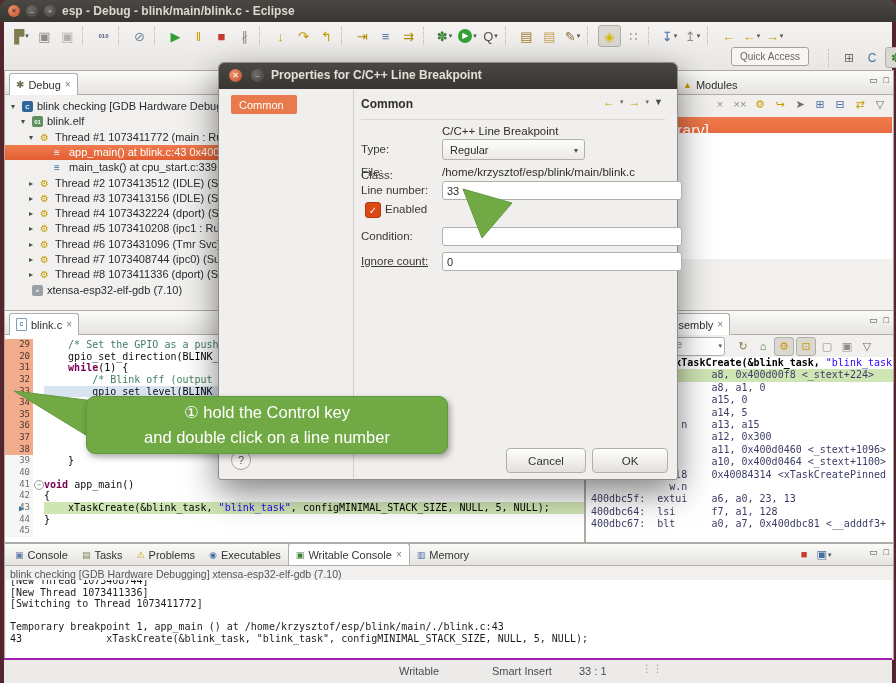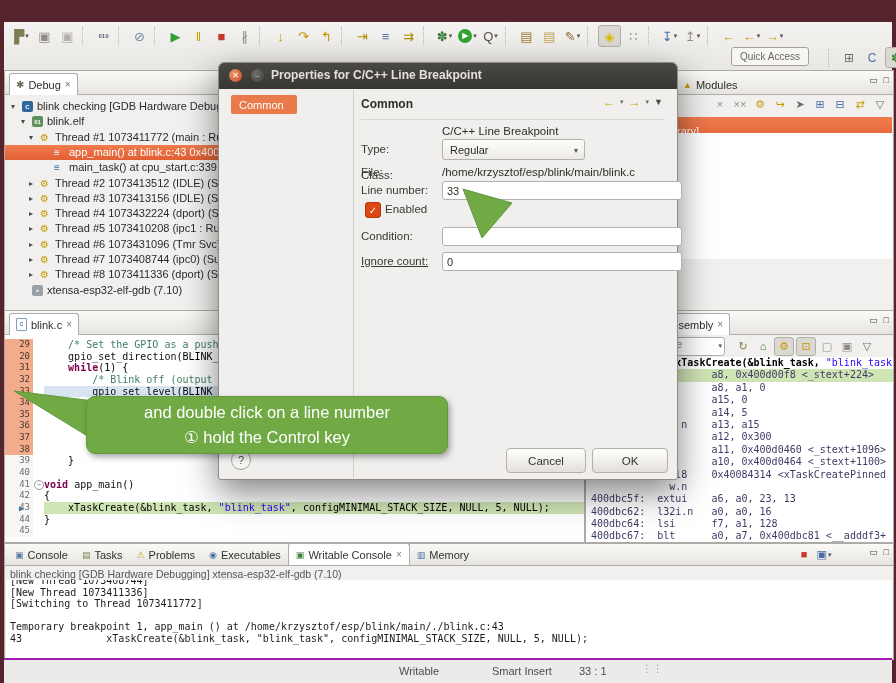--- a/index.html
+++ b/index.html
@@ -58,21 +58,21 @@
             font-size:6px;font-weight:bold;display:flex;align-items:center;justify-content:center;}
   .tree-glyph{position:absolute;top:1px;font-size:10px;line-height:13px;}
   .tree-txt{position:absolute;top:1px;}
 
   
   #mod-toolbar{position:absolute;right:4px;top:25px;display:flex;align-items:center;gap:2px;}
   .mini-btn{width:18px;height:17px;display:inline-flex;align-items:center;justify-content:center;border-radius:3px;}
   .mini-btn.pressed{background:#dbd8d2;border:1px solid #b2afa9;}
   .mini-glyph{font-size:11px;line-height:1;}
   .mod-sel-row{position:absolute;left:1px;right:1px;top:46px;height:28px;
-               background:linear-gradient(#f07c4e,#e25f33);color:#fff;font-size:11px;
+               background:linear-gradient(#f07c4e,#e25f33);color:#fff;font-size:16px;
                display:flex;align-items:center;padding-left:3px;}
   .mod-list{position:absolute;left:1px;right:1px;top:62px;height:126px;background:#fff;}
 
   
   #ed-lines{position:absolute;left:0;top:24px;right:0;bottom:0;background:#fff;overflow:hidden;
             font-family:"DejaVu Sans Mono",monospace;font-size:10px;padding-top:4px;}
   .ed-line{display:flex;height:11.65px;line-height:11.65px;}
   .ed-gut{width:25px;text-align:right;padding-right:3px;background:#f6f6f4;color:#6e6e6e;font-size:9px;flex:none;}
   .ed-gut.band{background:#f2ac8b;color:#4c3a33;}
   .ed-fold{width:11px;flex:none;background:#fff;position:relative;}
@@ -155,20 +155,32 @@
   .callout{position:absolute;background:#71a944;border:1px solid #5f9a3e;border-radius:9px;color:#fff;
            z-index:30;box-shadow:2px 3px 6px rgba(0,0,0,.35);text-align:center;
            font-size:16.5px;line-height:25px;padding-top:3px;}
   .callout-tail{position:absolute;z-index:29;}
 </style>
 </head>
 <body>
 
 <div id="screen">
 
+  <div class="abs titlebar">
+    <div class="win-circle" style="left:8px;background:radial-gradient(circle at 35% 35%,#f0936a,#c44a2c);">
+        <span>✕</span>
+      </div>
+    <div class="win-circle" style="left:26px;background:radial-gradient(circle at 35% 35%,#6e6c66,#45433f);color:#c9c6c0;">
+        <span>–</span>
+      </div>
+    <div class="win-circle" style="left:44px;background:radial-gradient(circle at 35% 35%,#6e6c66,#45433f);color:#c9c6c0;">
+        <span>+</span>
+      </div>
+    <div class="win-title">esp - Debug - blink/main/blink.c - Eclipse</div>
+  </div>
 
   <div class="abs app"></div>
 
   <div class="abs toolbar">
     <div id="tb-icons">
         <div class="tb-btn">
           <span class="tb-glyph" style="color: rgb(125, 125, 79);">▛</span>
           <span class="tb-dd">▾</span>
         </div>
         <div class="tb-btn">
@@ -553,21 +565,20 @@
         <div class="dis-line">                    a8, a1, 0</div>
         <div class="dis-line">                    a15, 0</div>
         <div class="dis-line">                    a14, 5</div>
         <div class="dis-line">               n    a13, a15</div>
         <div class="dis-line">                    a12, 0x300</div>
         <div class="dis-line">                    a11, 0x400d0460 &lt;_stext+1096&gt;</div>
         <div class="dis-line">                    a10, 0x400d0464 &lt;_stext+1100&gt;</div>
         <div class="dis-line">              l8    0x40084314 &lt;xTaskCreatePinned</div>
         <div class="dis-line">             w.n</div>
         <div class="dis-line">400dbc5f:  extui    a6, a0, 23, 13</div>
-        <div class="dis-line">400dbc62:  l32i.n   a0, a0, 16</div>
         <div class="dis-line">400dbc64:  lsi      f7, a1, 128</div>
         <div class="dis-line">400dbc67:  blt      a0, a7, 0x400dbc81 &lt;__adddf3+</div>
       </div>
   </div>
 
   <div class="abs panel" style="left:4px;top:543px;width:888px;height:115px;">
     <div class="tabbar" style="height:21px;">
       <div id="console-tabs">
           <div class="c-tab">
             <span class="c-tab-ico" style="color: rgb(91, 122, 166);">▣</span>
@@ -685,17 +696,17 @@
   <svg class="callout-tail" style="left:458px;top:184px;" width="70" height="58">
     <polygon points="5,5 54,19 24,54" fill="#71a944" stroke="#5f9a3e" stroke-width="1"></polygon>
   </svg>
 
 
   <svg class="callout-tail" style="left:10px;top:386px;" width="96" height="60">
     <polygon points="4,5 92,16 84,54" fill="#71a944" stroke="#5f9a3e" stroke-width="1"></polygon>
   </svg>
 
   <div class="callout" style="left:86px;top:396px;width:360px;height:53px;">
+    <div>① hold the Control key</div>
     <div>and double click on a line number</div>
-    <div>① hold the Control key</div>
   </div>
 
 </div>
 
 </body></html>

